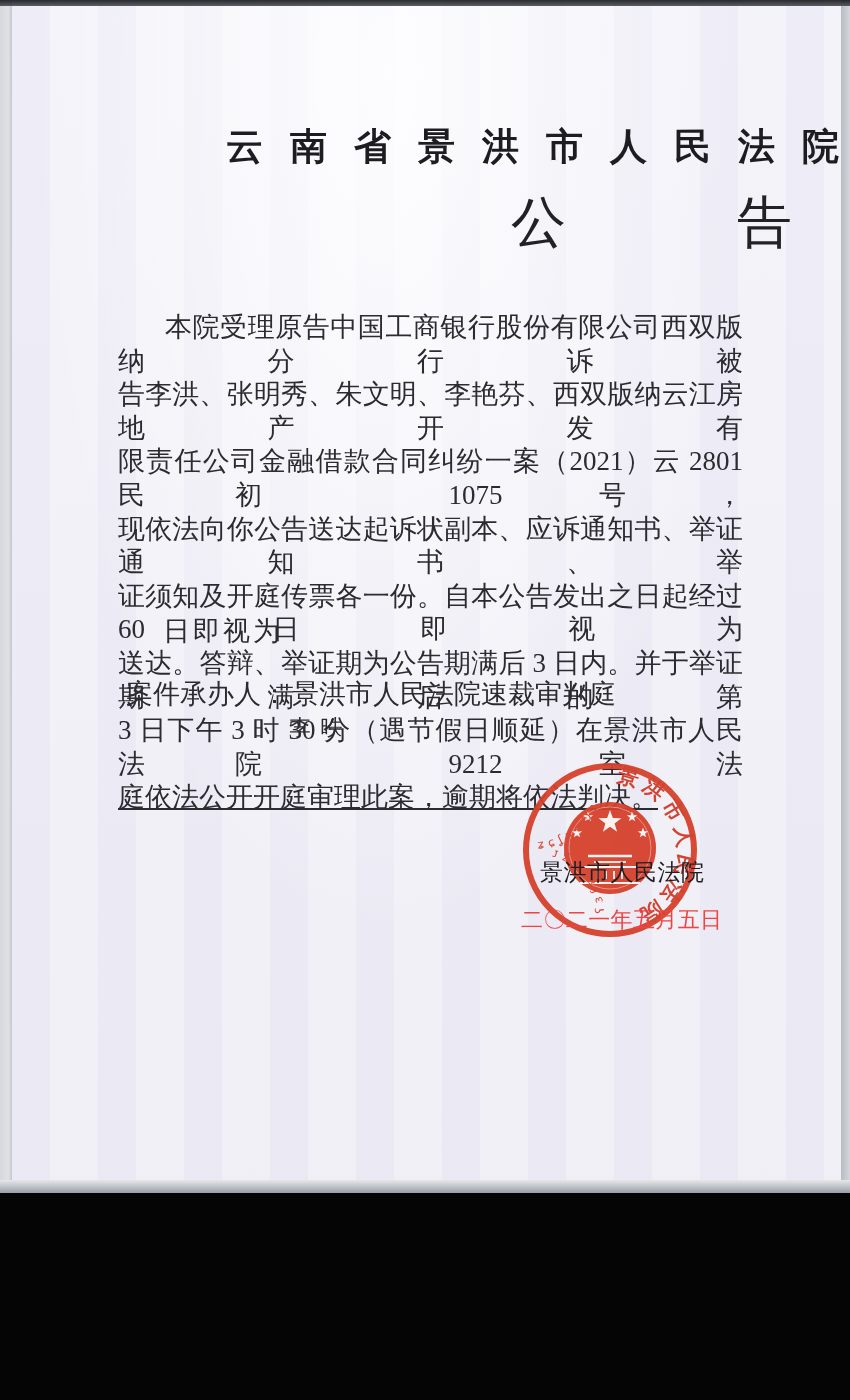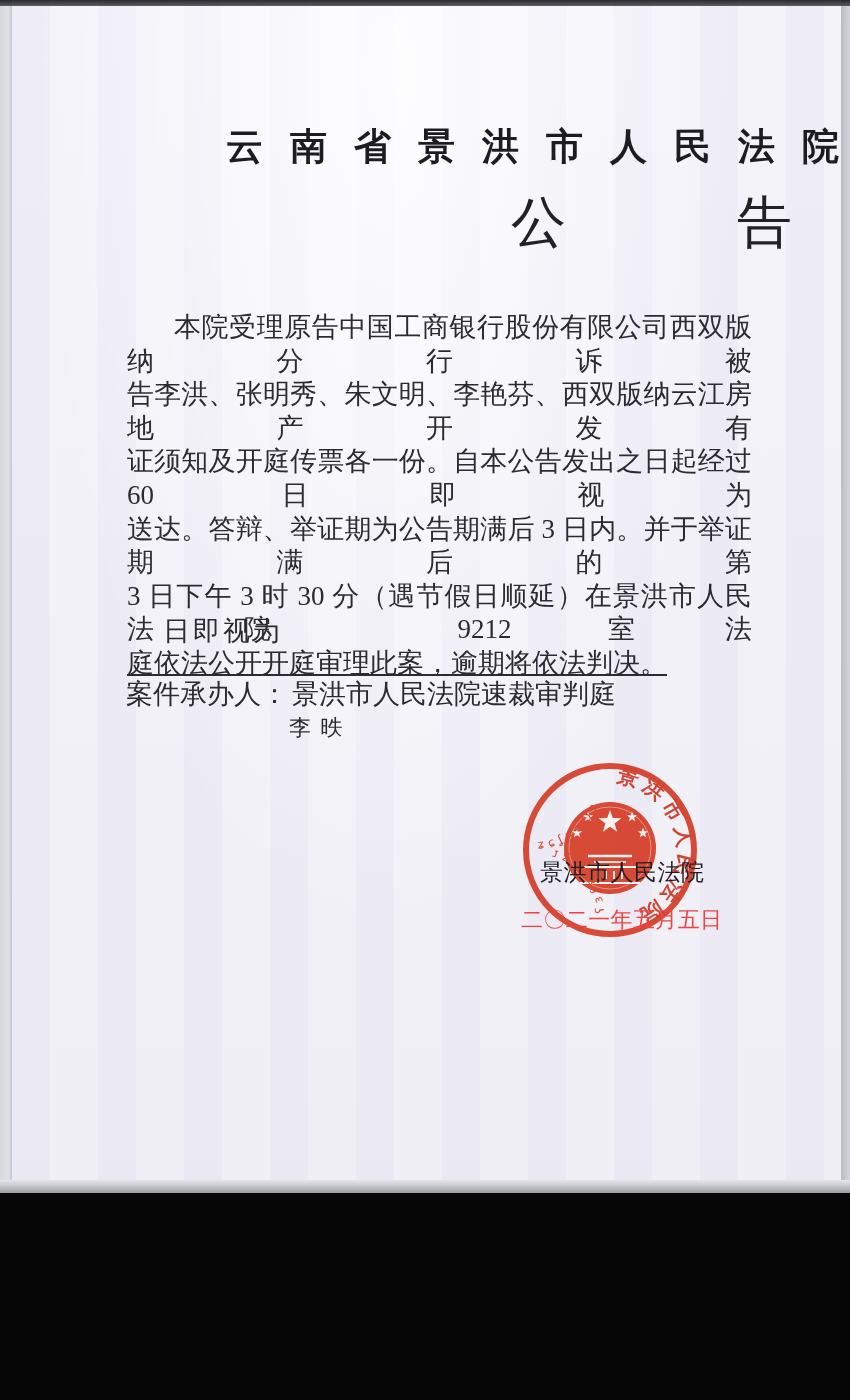--- a/index.html
+++ b/index.html
@@ -31,21 +31,21 @@
     left:16px;top:122px;width:850px;text-align:right;
     font-size:37px;font-weight:700;color:#1d1d21;
     letter-spacing:27px;text-indent:27px;white-space:nowrap;
   }
   .doc-type{
     left:0;top:186px;width:850px;text-align:right;
     font-size:55px;font-weight:500;color:#222226;
     letter-spacing:58px;text-indent:58px;white-space:nowrap;
   }
   .greeting{left:118px;top:277px;font-size:27px;}
-  .body-block{left:118px;top:311px;width:625px;font-size:27px;line-height:33.6px;margin-left:9px;}
+  .body-block{left:118px;top:311px;width:625px;font-size:27px;line-height:33.6px;}
   .bl{text-align:justify;text-align-last:justify;}
   .bl.first{text-indent:47px;}
   .bl.last{text-align-last:left;text-decoration:underline;}
   .closing{left:163px;top:613px;font-size:27px;letter-spacing:3px;}
   .handler{left:126px;top:676px;font-size:27px;white-space:nowrap;}
   .handler .val{margin-left:4px;}
   .person{left:289px;top:713px;font-size:22px;letter-spacing:2px;}
 
   .seal{position:absolute;left:520px;top:760px;width:180px;height:180px;z-index:2;opacity:.94;}
   .seal-name{
@@ -69,20 +69,22 @@
   <div class="edge-bottom"></div>
   <div class="black-bottom"></div>
 
   <div class="txt doc-title">云南省景洪市人民法院</div>
   <div class="txt doc-type">公　告</div>
 
 
   <div class="txt body-block">
     <div class="bl first">本院受理原告中国工商银行股份有限公司西双版纳分行诉被</div>
     <div class="bl">告李洪、张明秀、朱文明、李艳芬、西双版纳云江房地产开发有</div>
+    <div class="bl">限责任公司金融借款合同纠纷一案（2021）云 2801 民初 1075 号，</div>
+    <div class="bl">现依法向你公告送达起诉状副本、应诉通知书、举证通知书、举</div>
     <div class="bl">证须知及开庭传票各一份。自本公告发出之日起经过 60 日即视为</div>
     <div class="bl">送达。答辩、举证期为公告期满后 3 日内。并于举证期满后的第</div>
     <div class="bl">3 日下午 3 时 30 分（遇节假日顺延）在景洪市人民法院 9212 室法</div>
     <div class="bl last">庭依法公开开庭审理此案，逾期将依法判决。</div>
   </div>
 
   <div class="txt closing">日即视为</div>
 
   <div class="txt handler">
     <span>案件承办人：</span><span class="val">景洪市人民法院速裁审判庭</span>

